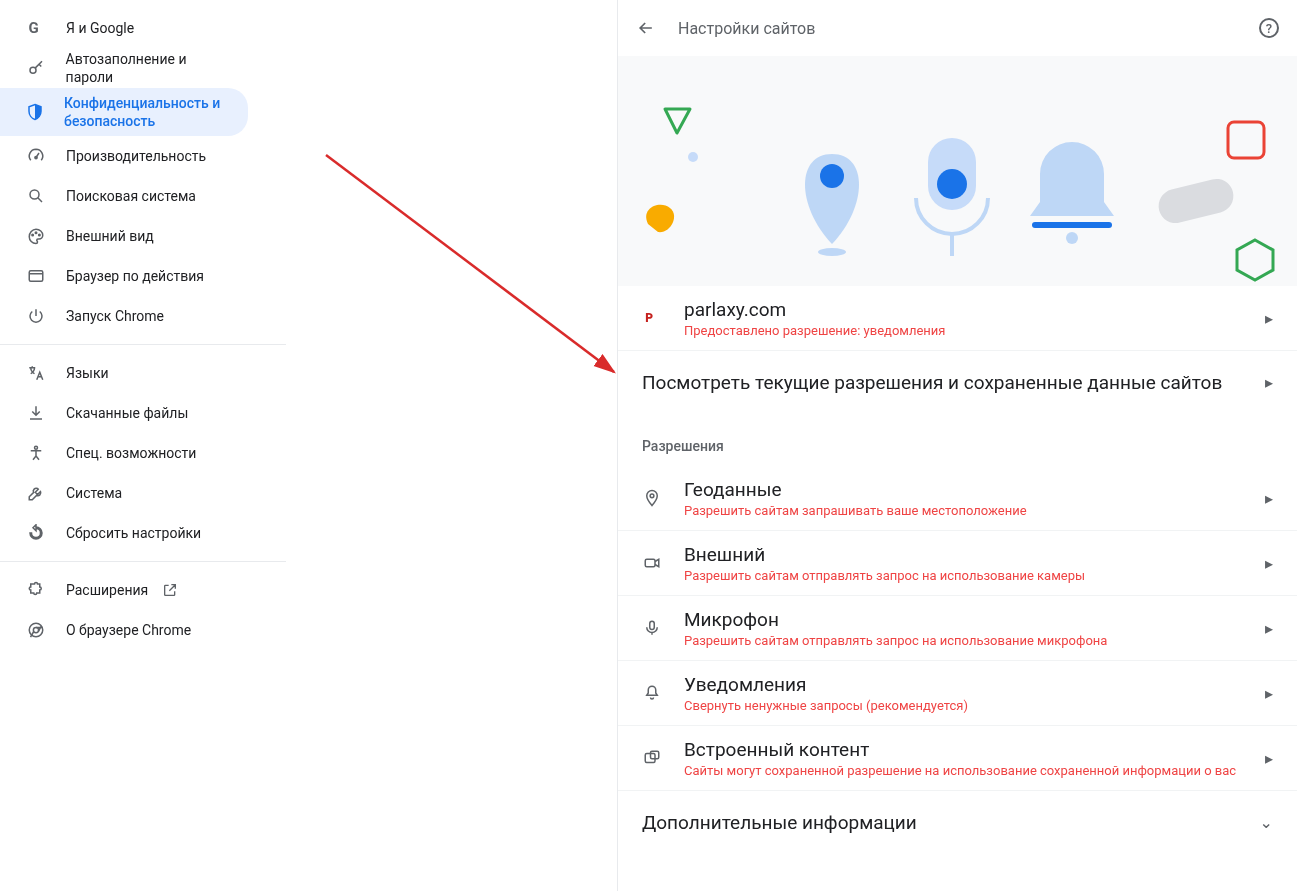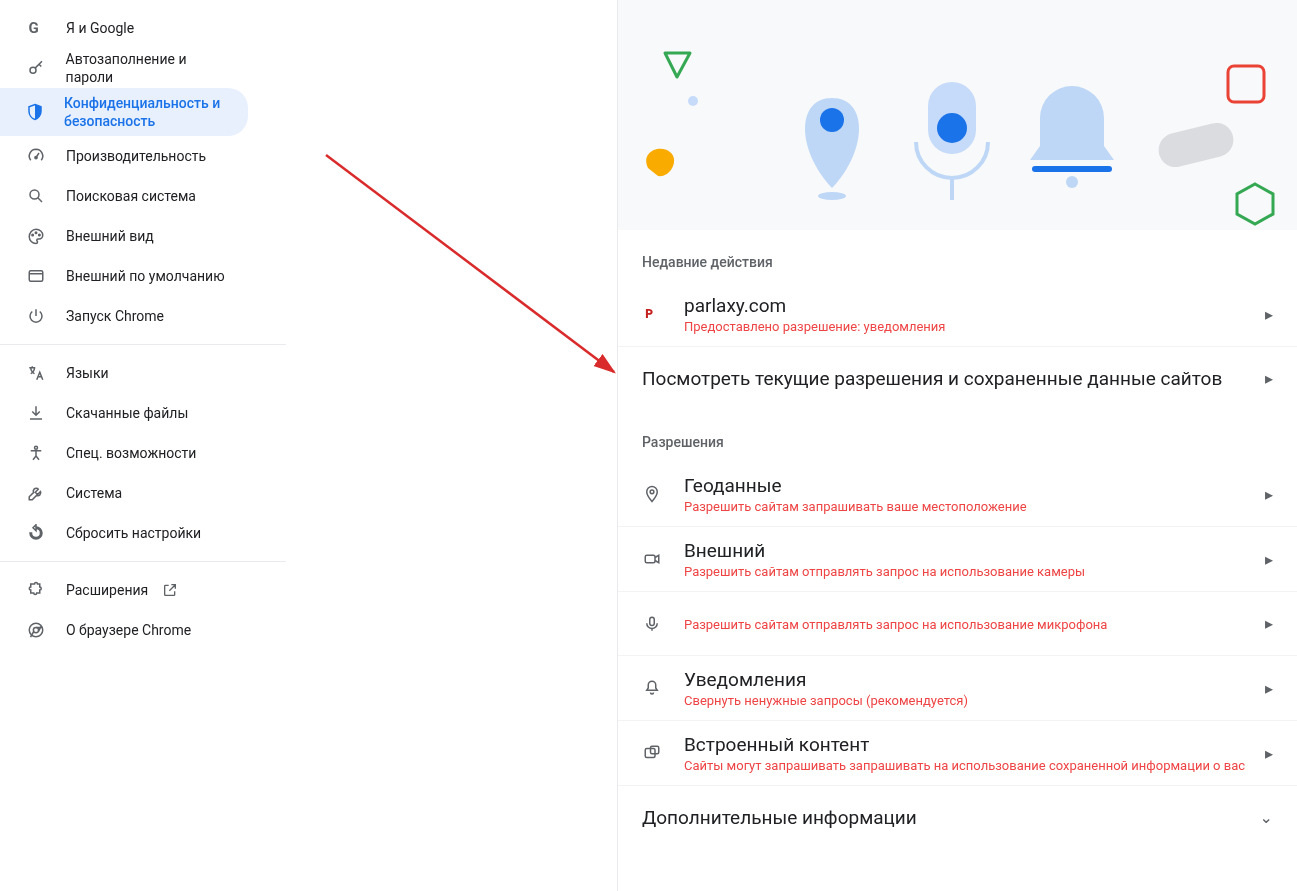--- a/index.html
+++ b/index.html
@@ -167,21 +167,21 @@
       </span>
     <span class="label">Внешний вид</span>
   </div>
   <div class="sidebar-item">
     <span class="icon">
         <svg width="18" height="18" viewBox="0 0 24 24" fill="none" stroke="#5f6368" stroke-width="2">
           <rect x="3" y="5" width="18" height="14" rx="2"></rect>
           <path d="M3 9h18"></path>
         </svg>
       </span>
-    <span class="label">Внешний по умолчанию</span>
+    <span class="label">Браузер по действия</span>
   </div>
   <div class="sidebar-item">
     <span class="icon">
         <svg width="18" height="18" viewBox="0 0 24 24" fill="none" stroke="#5f6368" stroke-width="2">
           <path d="M12 3v9M7 6a8 8 0 1010 0"></path>
         </svg>
       </span>
     <span class="label">Запуск Chrome</span>
   </div>
 
@@ -262,20 +262,29 @@
     <defs>
       <marker id="ah" markerWidth="10" markerHeight="10" refX="8" refY="3" orient="auto">
         <path d="M0,0 L9,3 L0,6 z" fill="#d92b2b"></path>
       </marker>
     </defs>
     <line x1="40" y1="155" x2="328" y2="372" stroke="#d92b2b" stroke-width="2.5" marker-end="url(#ah)"></line>
   </svg>
 </div>
 
 <div class="main">
+  <div class="main-header">
+    <span class="back-btn">
+      <svg width="20" height="20" viewBox="0 0 24 24" fill="none" stroke="#5f6368" stroke-width="2">
+          <path d="M19 12H5M11 6l-6 6 6 6"></path>
+        </svg>
+    </span>
+    <span class="header-title">Настройки сайтов</span>
+    <span class="help-btn">?</span>
+  </div>
 
   <div class="hero">
     <svg width="680" height="230" viewBox="0 0 680 230">
 
       <path d="M47 53 L72 53 L59 77 Z" fill="none" stroke="#34a853" stroke-width="3" stroke-linejoin="round"></path>
 
       <circle cx="75" cy="101" r="5" fill="#c6dbf9"></circle>
 
       <path d="M30 168 C22 152 42 144 52 152 C62 160 52 178 40 176 Z" fill="#f9ab00"></path>
 
@@ -300,21 +309,20 @@
 
       <rect x="540" y="128" width="76" height="34" rx="17" fill="#dadce0" transform="rotate(-14 578 145)"></rect>
 
       <rect x="610" y="66" width="36" height="36" rx="6" fill="none" stroke="#ea4335" stroke-width="3"></rect>
 
       <polygon points="637,184 655,194 655,214 637,224 619,214 619,194" fill="none" stroke="#34a853" stroke-width="3"></polygon>
     </svg>
   </div>
 
   <div>
-    <div class="section-title">Недавние действия</div>
 
     <div class="row" style="border-top:none">
       <span class="row-icon">
         <svg width="18" height="18" viewBox="0 0 24 24">
             <text x="3" y="17" font-size="16" font-weight="900" fill="#c5221f">P</text>
           </svg>
       </span>
       <div class="row-body">
         <div class="row-title">parlaxy.com</div>
         <div class="row-sub">Предоставлено разрешение: уведомления</div>
@@ -362,20 +370,21 @@
     </div>
 
     <div class="row">
       <span class="row-icon">
           <svg width="18" height="18" viewBox="0 0 24 24" fill="none" stroke="#5f6368" stroke-width="2">
             <rect x="9" y="3" width="6" height="11" rx="3"></rect>
             <path d="M5 11a7 7 0 0014 0M12 18v3"></path>
           </svg>
         </span>
       <div class="row-body">
+        <div class="row-title">Микрофон</div>
         <div class="row-sub">Разрешить сайтам отправлять запрос на использование микрофона</div>
       </div>
       <span class="arrow">▸</span>
     </div>
 
     <div class="row">
       <span class="row-icon">
           <svg width="18" height="18" viewBox="0 0 24 24" fill="none" stroke="#5f6368" stroke-width="2">
             <path d="M12 3a5 5 0 015 5v4l2 3H5l2-3V8a5 5 0 015-5zM10 18a2 2 0 004 0"></path>
           </svg>
@@ -389,21 +398,21 @@
 
     <div class="row">
       <span class="row-icon">
           <svg width="18" height="18" viewBox="0 0 24 24" fill="none" stroke="#5f6368" stroke-width="2">
             <rect x="3" y="6" width="13" height="12" rx="2"></rect>
             <rect x="10" y="3" width="11" height="10" rx="2"></rect>
           </svg>
         </span>
       <div class="row-body">
         <div class="row-title">Встроенный контент</div>
-        <div class="row-sub">Сайты могут запрашивать запрашивать на использование сохраненной информации о вас</div>
+        <div class="row-sub">Сайты могут сохраненной разрешение на использование сохраненной информации о вас</div>
       </div>
       <span class="arrow">▸</span>
     </div>
 
     <div class="row">
       <div class="row-body">
         <div class="row-title">Дополнительные информации</div>
       </div>
       <span class="arrow">⌄</span>
     </div>

